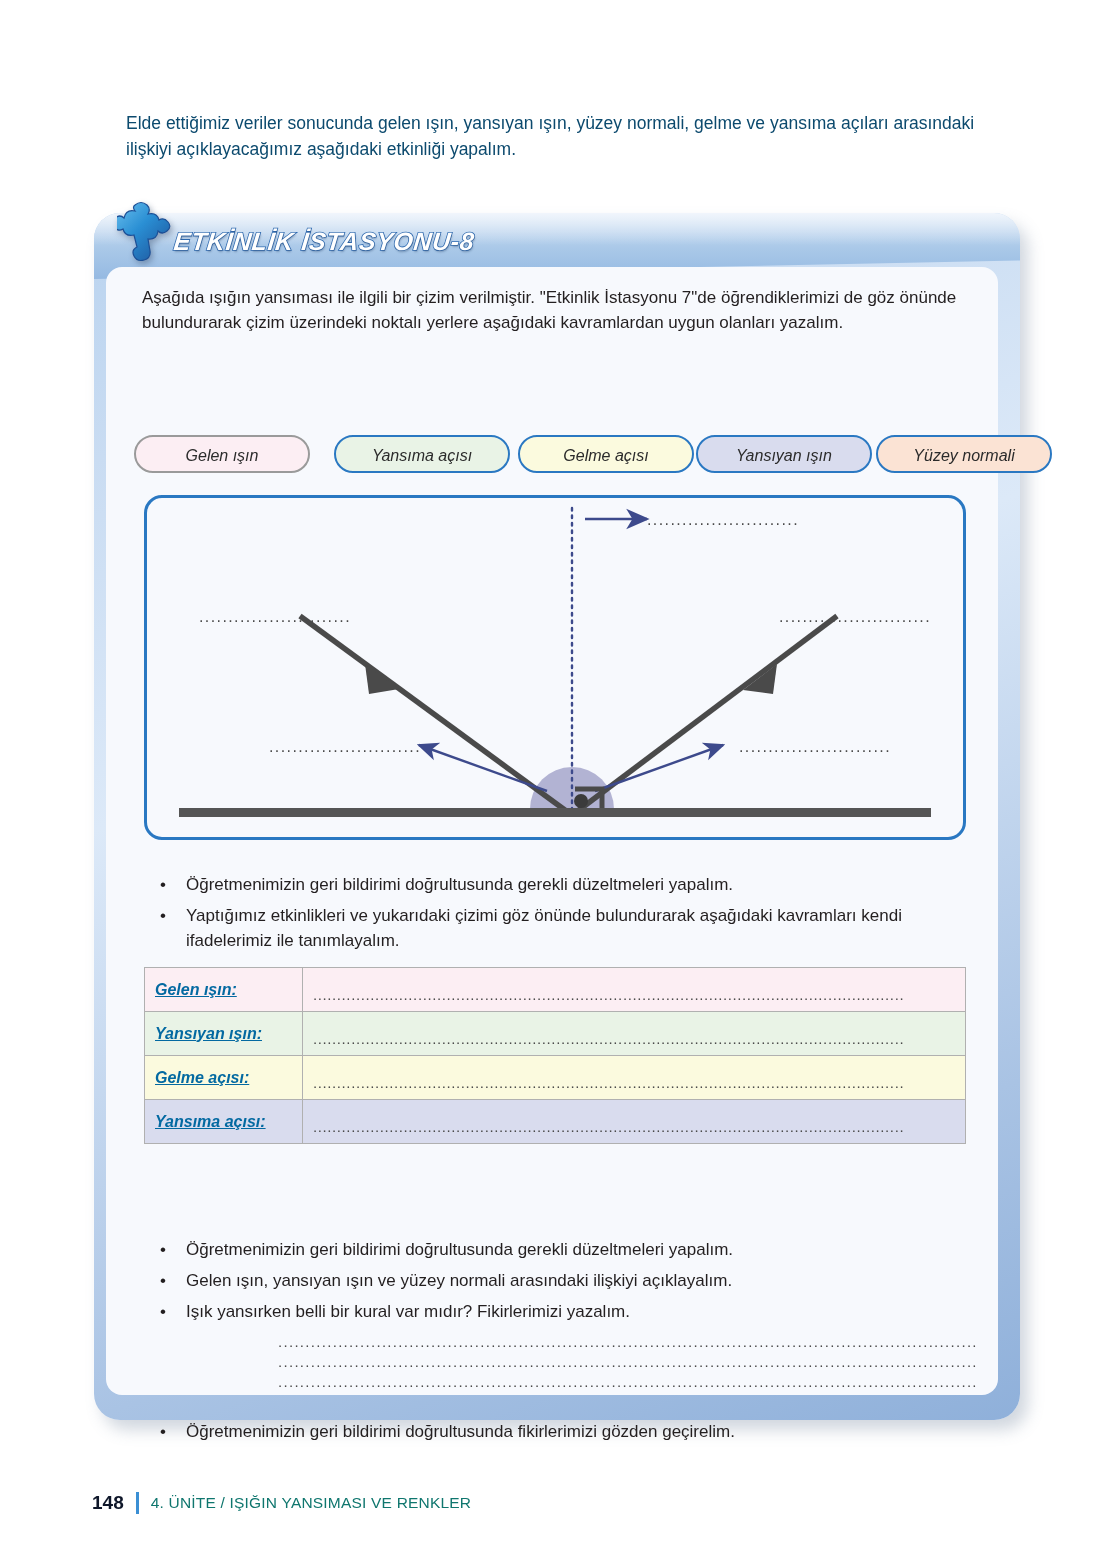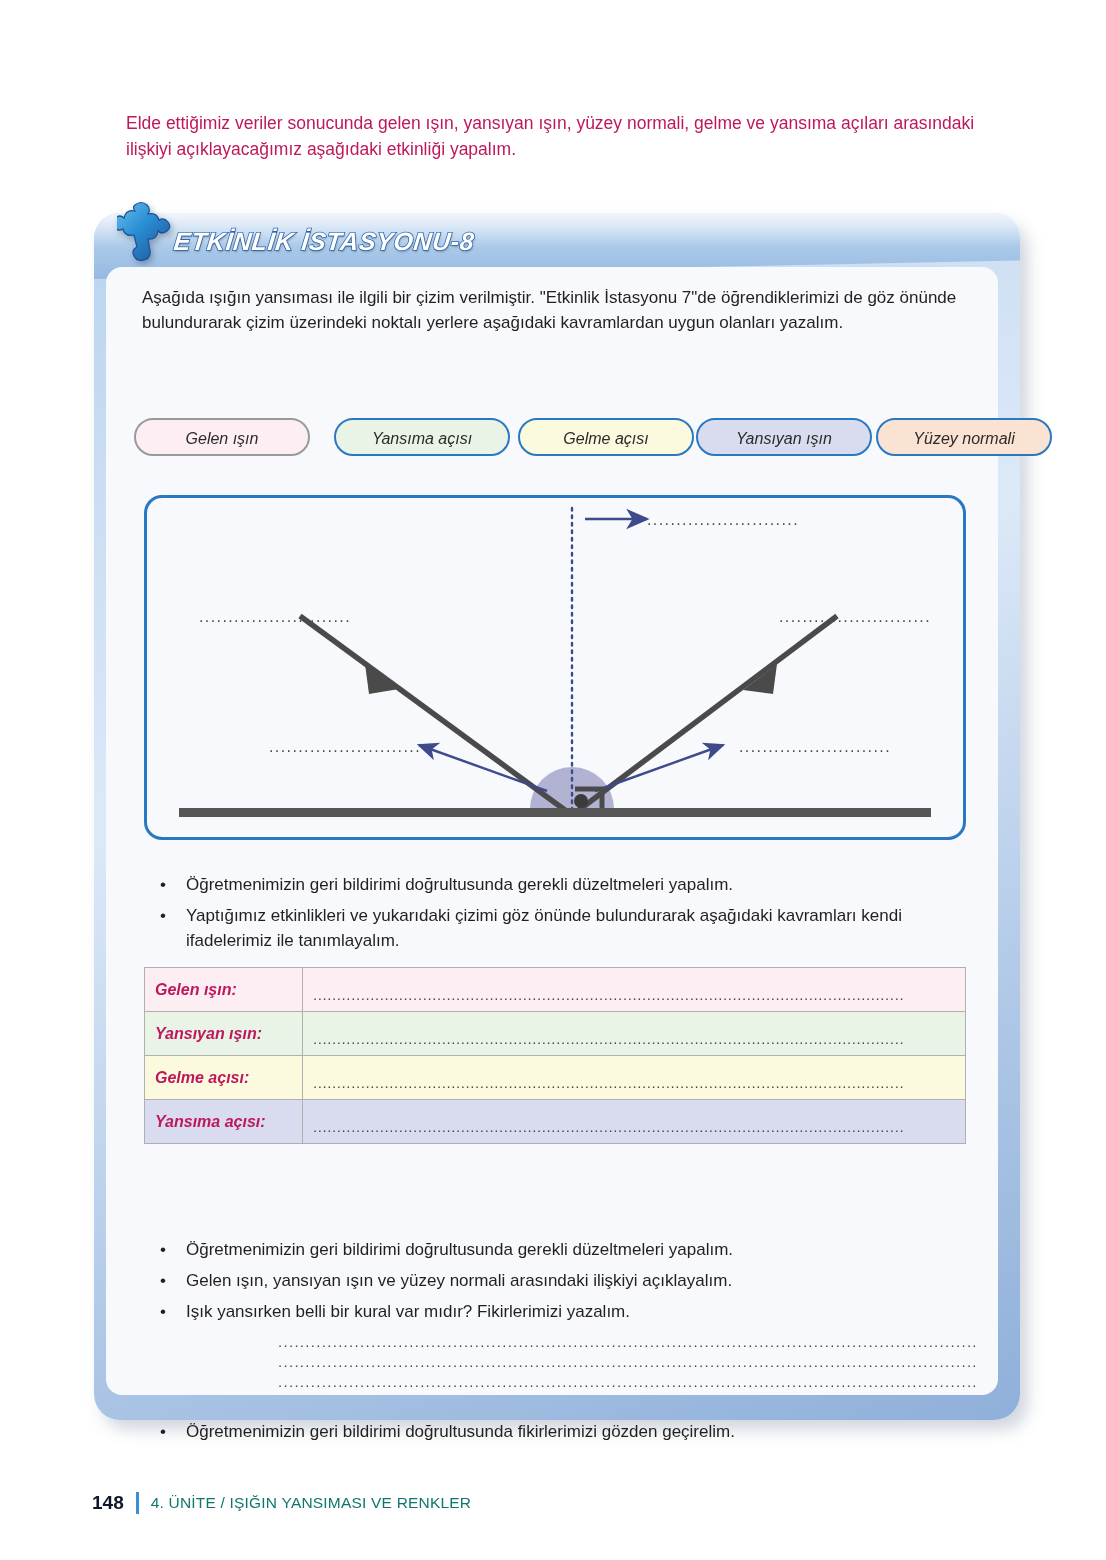--- a/index.html
+++ b/index.html
@@ -17,21 +17,21 @@
   }
 
   
   .intro {
     position: absolute;
     left: 126px;
     top: 110px;
     width: 860px;
     font-size: 17.5px;
     line-height: 26px;
-    color: #be185d;
+    color: #0c4a6e;
   }
 
   
   .card-wrap {
     position: absolute;
     left: 90px;
     top: 205px;
     width: 930px;
     height: 1215px;
   }
@@ -108,21 +108,21 @@
     width: 828px;
     font-size: 17px;
     line-height: 25px;
     color: #231f20;
   }
 
   
   .pill-row {
     position: absolute;
     left: 28px;
-    top: 151px;
+    top: 168px;
     width: 846px;
     height: 40px;
   }
   .pill {
     position: absolute;
     top: 0;
     height: 38px;
     line-height: 38px;
     border-radius: 19px;
     text-align: center;
@@ -178,22 +178,23 @@
     height: 44px;
     vertical-align: middle;
     padding: 0 10px;
     box-sizing: border-box;
   }
   .deftable td.lbl {
     width: 158px;
     font-size: 16px;
     font-weight: 700;
     font-style: italic;
-    color: #be185d;
+    color: #0369a1;
     white-space: nowrap;
+    text-decoration: underline;
   }
   .deftable td.val {
     font-size: 15px;
     color: #4a4a4a;
     letter-spacing: 0.6px;
     overflow: hidden;
     white-space: nowrap;
     padding-top: 10px;
   }
 

